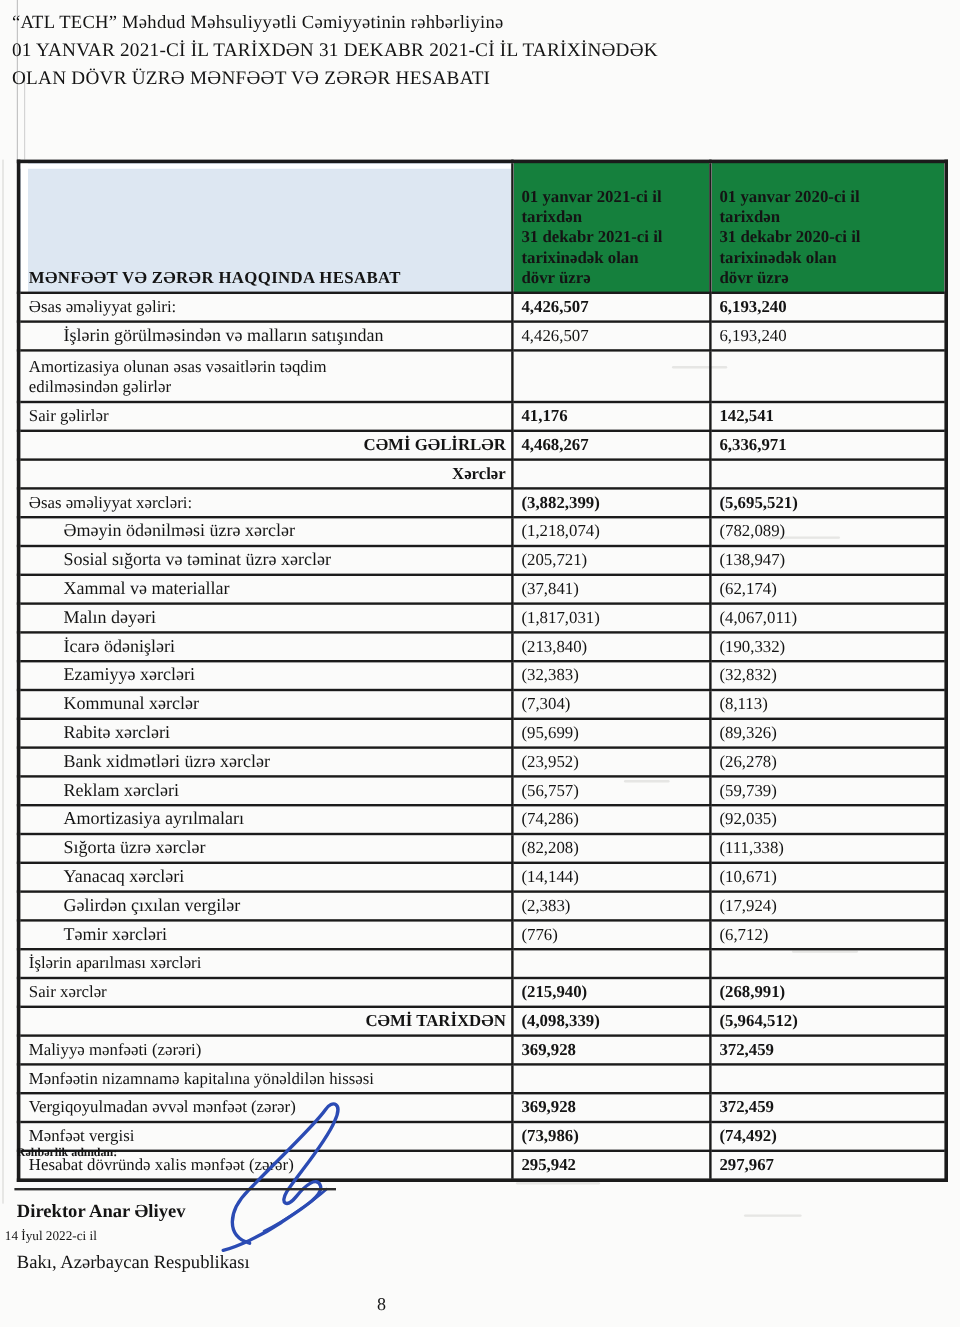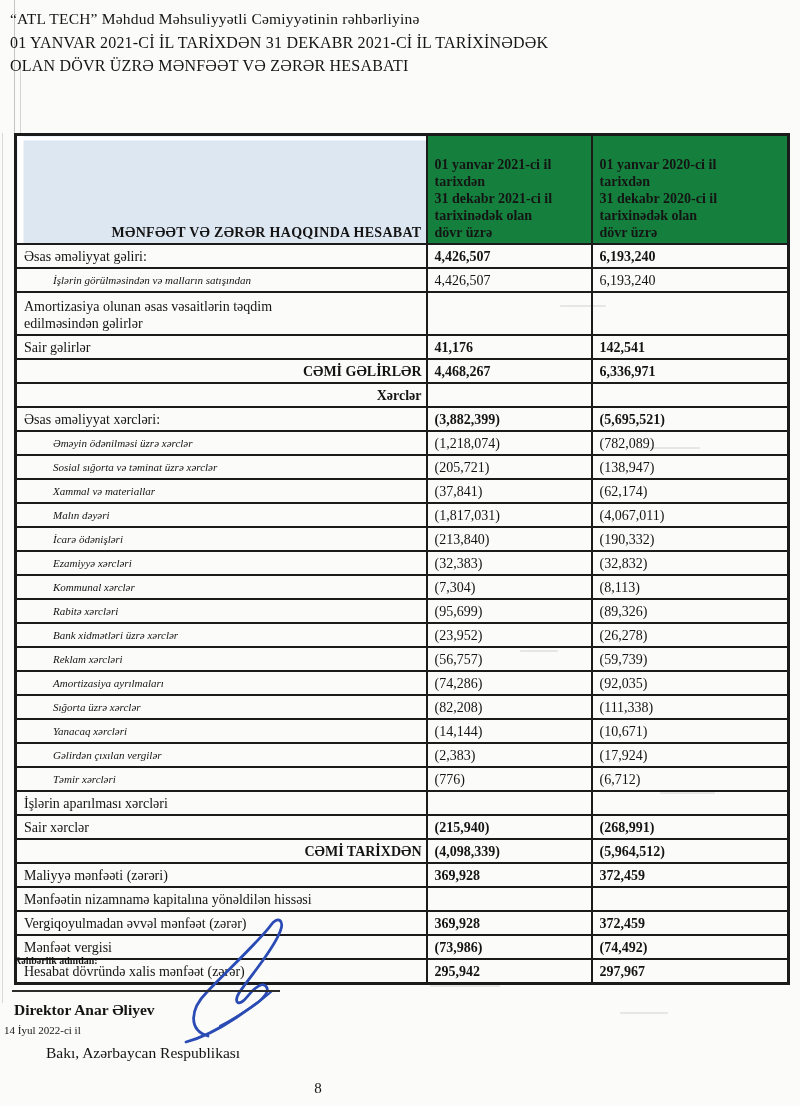--- a/index.html
+++ b/index.html
@@ -28,50 +28,50 @@
     border: 2px solid #1b1b1b;
     font-size: 14px;
     line-height: 17px;
     vertical-align: bottom;
     padding: 1px 4px 2px 7px;
     overflow: hidden;
     white-space: nowrap;
   }
   td.title-cell {
     height: 104px;
-    text-align: right; vertical-align: middle;
+    text-align: left; vertical-align: middle;
     font-weight: bold; font-size: 15.5px; letter-spacing: 0.3px;
     white-space: normal;
     background-image:
       linear-gradient(to right, #ffffff 0px, #ffffff 6px, rgba(255,255,255,0) 6px),
       linear-gradient(#ffffff 0px, #ffffff 4px, #dde7f2 4px);
   }
   td.period-cell {
     vertical-align: middle;
     font-weight: bold; font-size: 14.5px; line-height: 21.5px;
     background: #15803d;
     white-space: normal;
     padding-left: 8px;
   }
   tbody td { height: 19px; }
   tr.two td { height: 38px; }
   td.lbl .line2 { display: block; }
   tr.style-bold td.lbl { font-weight: normal; }
   tr.style-center td.lbl { font-weight: bold; text-align: right; }
-  tr.style-sub td.lbl { font-weight: normal; font-size: 11px; padding-left: 36px; font-style: italic; }
+  tr.style-sub td.lbl { font-weight: normal; font-size: 15px; padding-left: 36px; }
   td.val { font-weight: bold; }
   tr.style-sub td.val { font-weight: normal; }
 
   
   .sig-heading { position: absolute; left: 14px; top: 955px; font-weight: bold; font-size: 10px; }
   .sig-line { position: absolute; left: 12px; top: 990px; width: 268px; height: 2px; background: #2c2c2c; }
   .sig-svg { position: absolute; left: 150px; top: 908px; }
   .director  { position: absolute; left: 14px; top: 1001px; font-weight: bold; font-size: 15.5px; }
   .sig-date  { position: absolute; left: 4px; top: 1024px; font-size: 11px; }
-  .sig-city  { position: absolute; left: 14px; top: 1044px; font-size: 15.5px; margin-left: 32px; }
+  .sig-city  { position: absolute; left: 14px; top: 1044px; font-size: 15.5px; }
   .page-num  { position: absolute; left: 306px; top: 1080px; width: 24px; text-align: center; font-size: 15px; }
 
   
   .artifact-v1 { position: absolute; left: 14px; top: 0; width: 1px; height: 133px; background: #c4c4c4; }
   .artifact-v2 { position: absolute; left: 20px; top: 60px; width: 1px; height: 73px; background: #d4d4d4; }
   .artifact-v3 { position: absolute; left: 2px; top: 133px; width: 1px; height: 870px; background: #d9d9d7; }
   .noise { position: absolute; height: 2px; background: #9a9a98; opacity: 0.22; border-radius: 1px; }
 </style>
 </head>
 <body>

